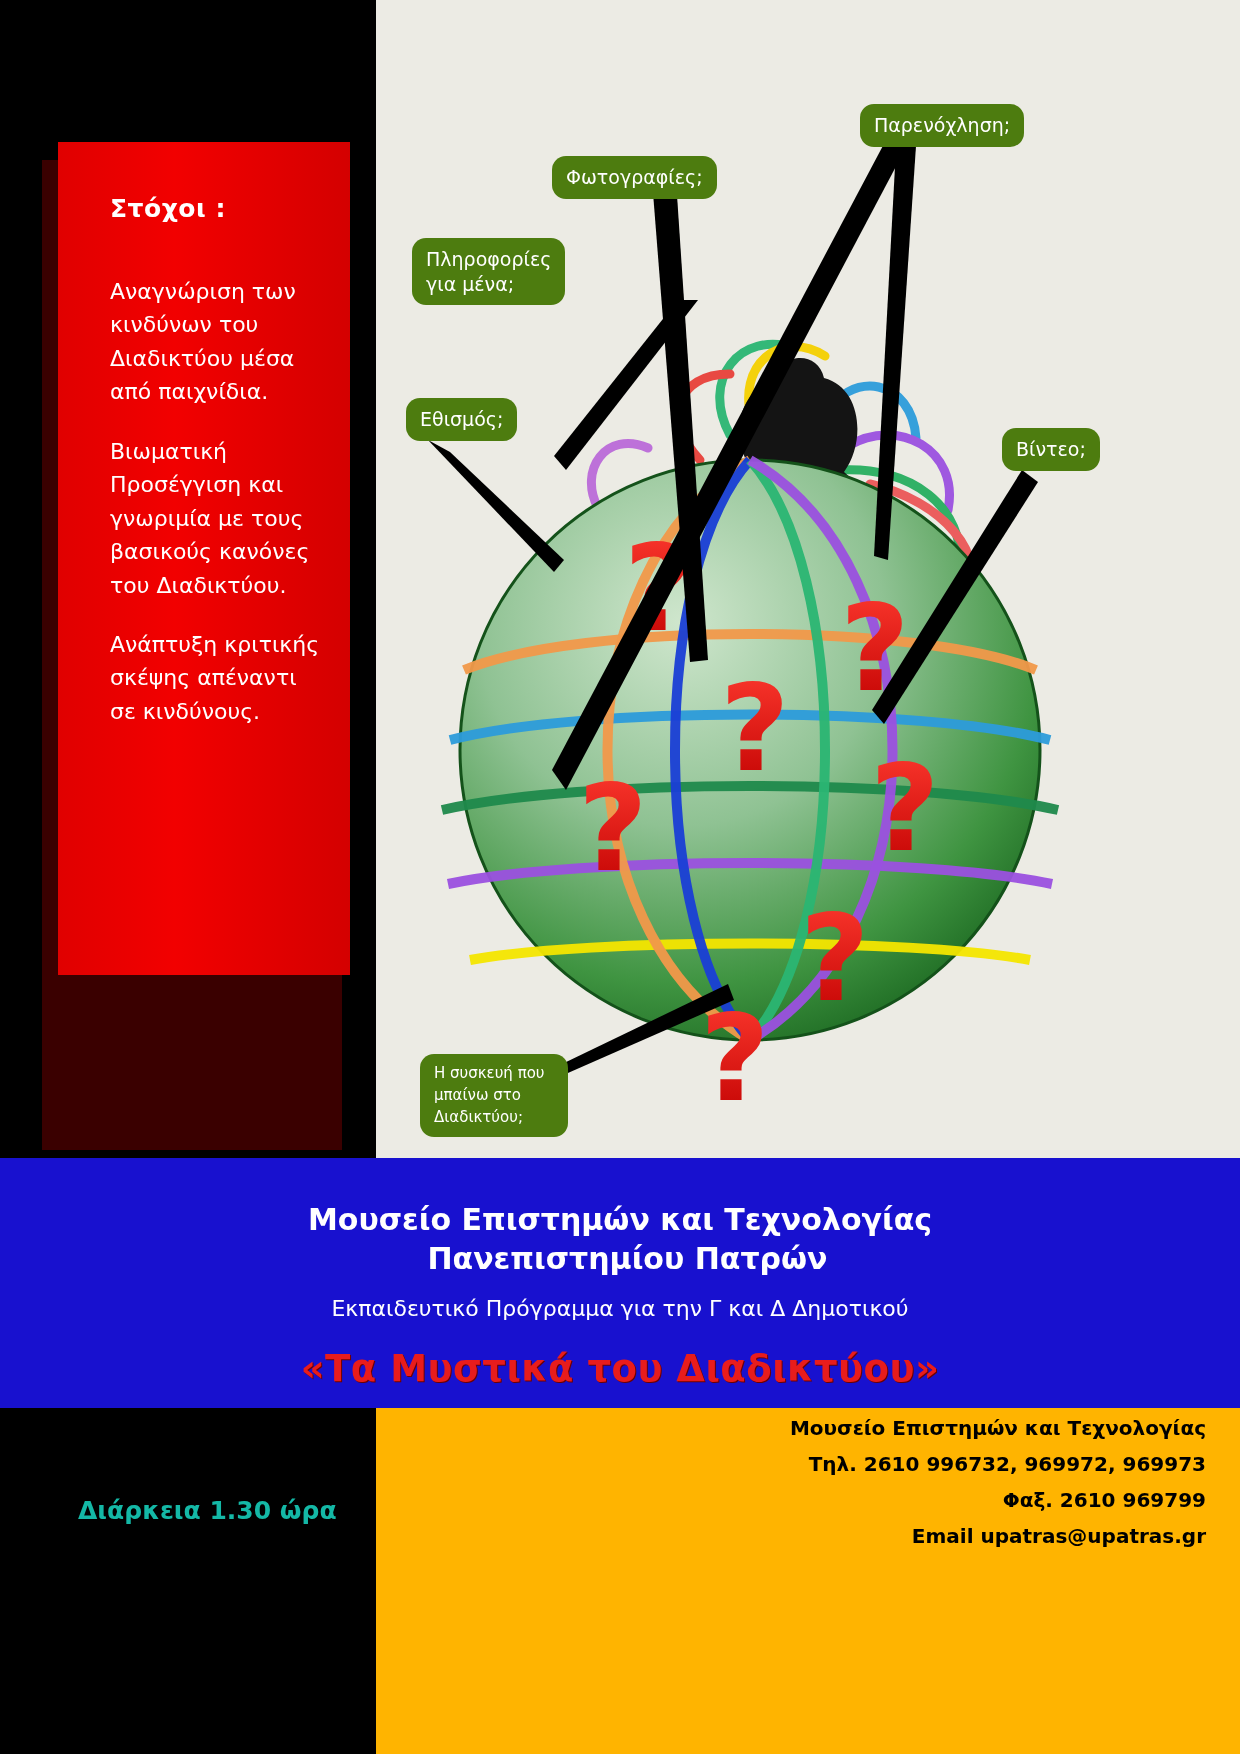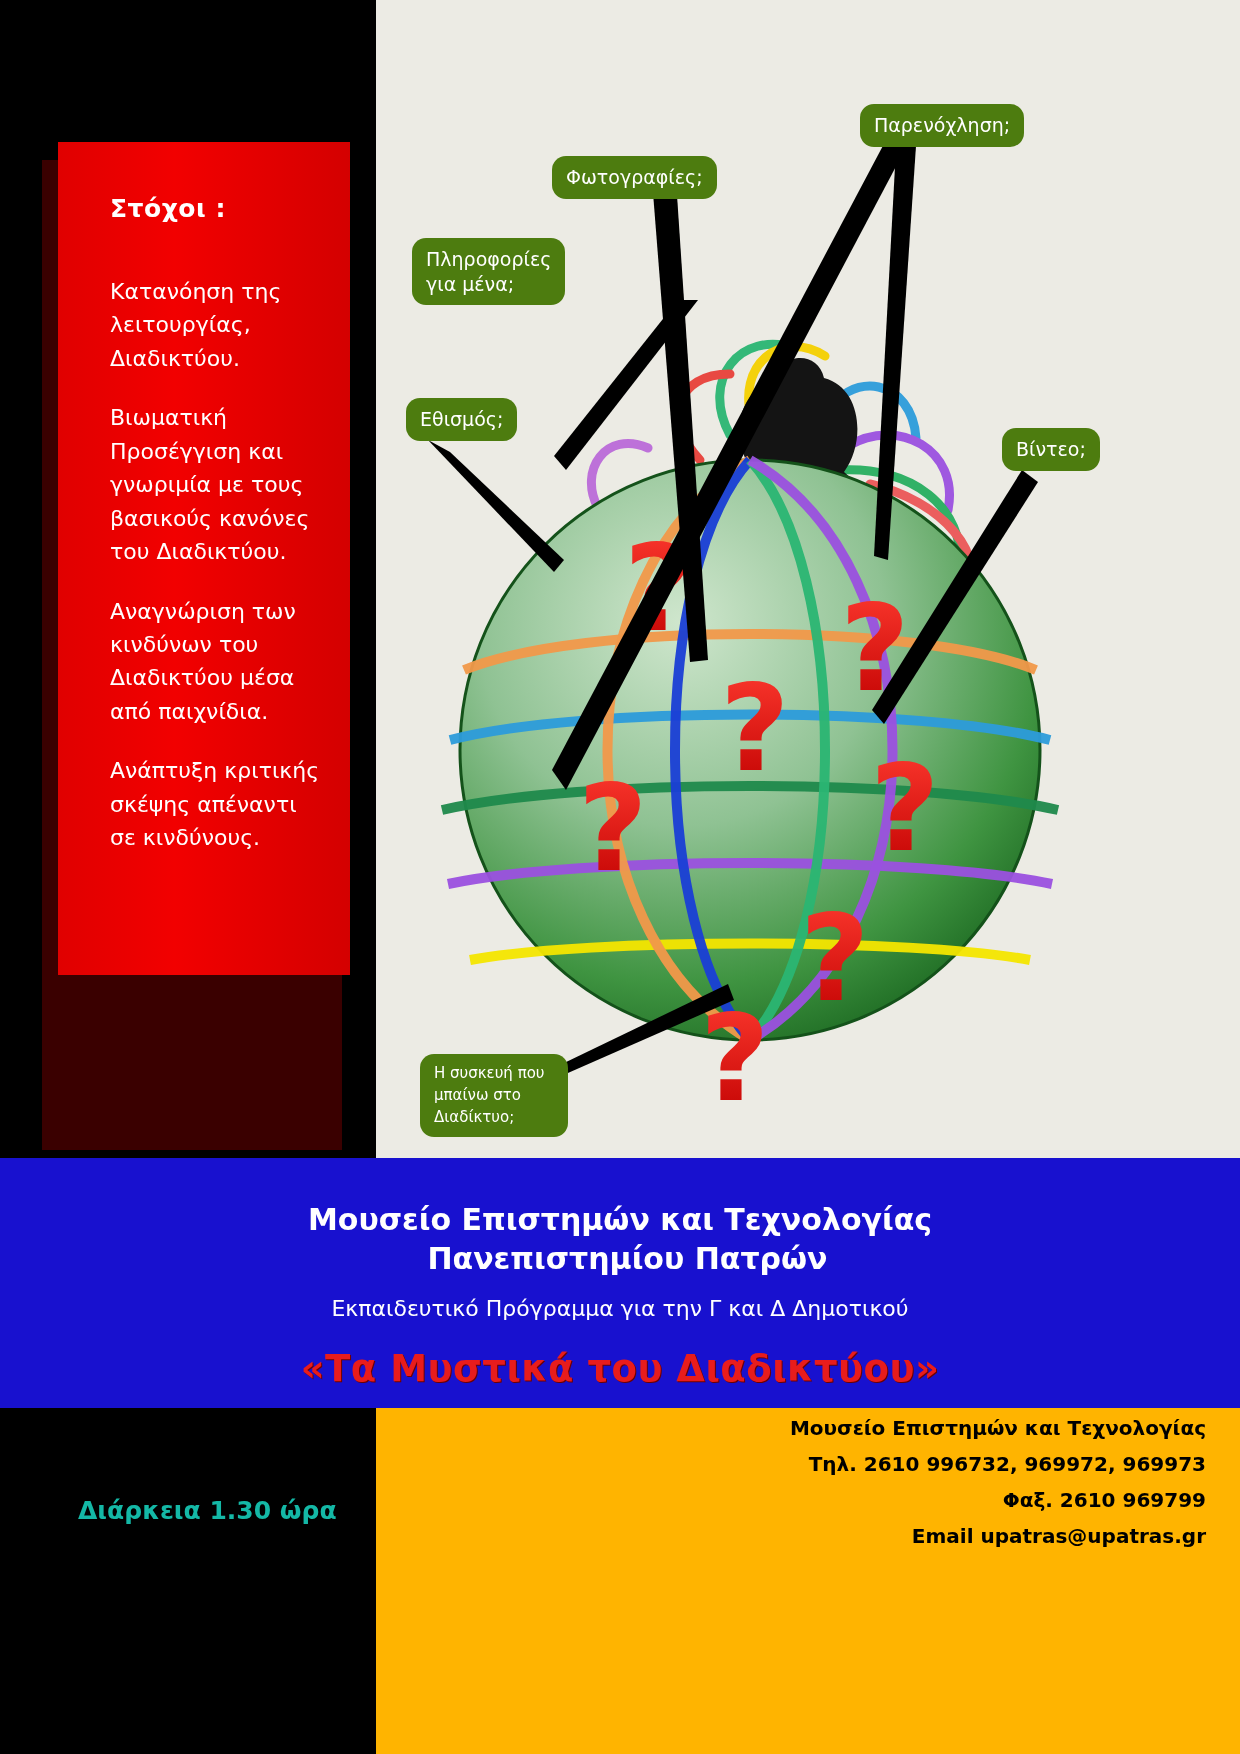--- a/index.html
+++ b/index.html
@@ -261,28 +261,27 @@
 
   <div class="callout" style="left:412px; top:238px;">Πληροφορίες
 για μένα;</div>
 
   <div class="callout" style="left:406px; top:398px;">Εθισμός;</div>
 
   <div class="callout" style="left:1002px; top:428px;">Βίντεο;</div>
 
   <div class="callout small" style="left:420px; top:1054px; width:120px;">Η συσκευή που
 μπαίνω  στο
-Διαδίκτυο;</div>
+Διαδικτύου;</div>
 
   <div id="goals-shadow"></div>
   <div id="goals-box">
     <div id="goals-title">Στόχοι :</div>
-    <div class="goal-item">Κατανόηση της λειτουργίας, Διαδικτύου.</div>
+    <div class="goal-item">Αναγνώριση των  κινδύνων του Διαδικτύου μέσα από παιχνίδια.</div>
     <div class="goal-item">Βιωματική Προσέγγιση και γνωριμία με τους βασικούς κανόνες του Διαδικτύου.</div>
-    <div class="goal-item">Αναγνώριση των  κινδύνων του Διαδικτύου μέσα από παιχνίδια.</div>
     <div class="goal-item">Ανάπτυξη κριτικής σκέψης απέναντι σε κινδύνους.</div>
   </div>
 
   <div id="blue-band">
     <div id="org-line1">Μουσείο  Επιστημών και Τεχνολογίας</div>
     <div id="org-line2">Πανεπιστημίου Πατρών</div>
     <div id="program-line">Εκπαιδευτικό Πρόγραμμα για την Γ και Δ Δημοτικού</div>
     <div id="title-line">«Τα Μυστικά του Διαδικτύου»</div>
   </div>
 

